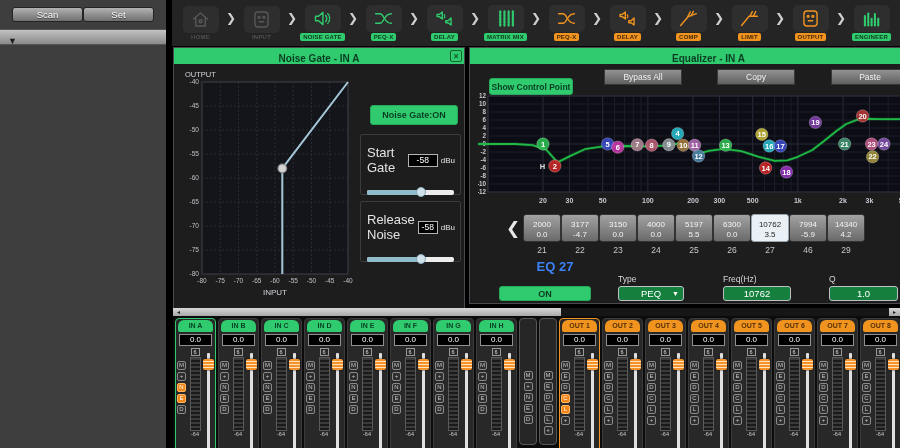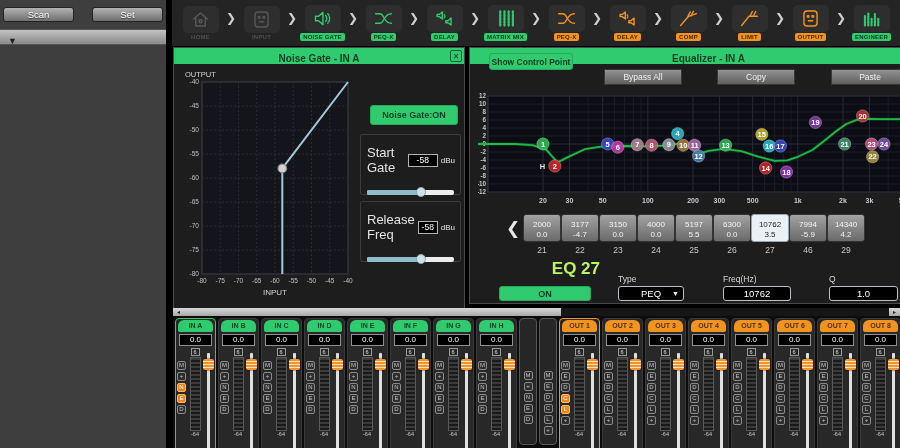--- a/index.html
+++ b/index.html
@@ -2,21 +2,21 @@
 <html><head>
 <meta charset="utf-8">
 <style>
   *{box-sizing:border-box;margin:0;padding:0;font-family:"Liberation Sans",sans-serif}
   html,body{background:#000}
   .app{position:relative;width:900px;height:448px;background:#000;overflow:hidden}
 
   
   .sidebar{position:absolute;left:0;top:0;width:166px;height:448px;background:#3e3e3e}
   .sb-header{height:22px;background:#2e2e2e;color:#d8d8d8;font-size:10.5px;line-height:22px;text-align:center}
-  .sb-btnrow{display:flex;justify-content:space-between;padding:7px 3px 0}
+  .sb-btnrow{display:flex;justify-content:center;padding:7px 3px 0}
   .sb-btn{width:71px;height:15px;background:linear-gradient(#b2b2b2,#6f6f6f);border:1px solid #232323;border-radius:3px;color:#fff;font-size:9.5px;line-height:12px;text-shadow:0 1px 1px #333}
   .sb-drop{margin-top:7px;height:16px;background:linear-gradient(#c2c2c2,#8a8a8a);border-top:1px solid #555;border-bottom:1px solid #555;padding-left:8px}
   .sb-caret{color:#1e1e1e;font-size:9px;line-height:16px}
 
   
   .topnav{position:absolute;left:172px;top:0;width:728px;height:46px;background:#242424;display:flex;align-items:center;justify-content:space-between;padding:0 5px}
   .nav-item{display:flex;flex-direction:column;align-items:center;width:47px;cursor:pointer}
   .nav-ic{width:36px;height:27px;border-radius:5px;background:#2e2e2e;display:flex;align-items:center;justify-content:center}
   .nav-ic svg{width:21px;height:21px}
   .st-inactive .nav-ic{color:#585858}
@@ -45,35 +45,35 @@
   .ng-row{display:flex;align-items:center;margin:10px 5px 0 6px;gap:3px}
   .ng-lab{font-size:13px;color:#e4e4e4;flex:1}
   .ng-valbox{width:30px;height:13px;background:#000;border:1px solid #b4b4b4;color:#fff;font-size:8.5px;line-height:11px;text-align:center}
   .ng-unit{font-size:8px;color:#e4e4e4}
   .slider{position:relative;margin:15px 6px 0;height:5px;background:#ededed;border-radius:2px;cursor:pointer}
   .sl-fill{position:absolute;left:0;top:0;height:100%;border-radius:2px;background:#8fbccb}
   .sl-thumb{position:absolute;top:-3px;width:10px;height:10px;border-radius:50%;background:#cfe2ea;border:1px solid #8aa8b5}
 
   
   .eq-panel{left:469px;top:47px;width:478px;height:257px;border-right:none}
-  .eq-scp{position:absolute;left:19px;top:5px;width:84px;height:17px;font-size:8.5px}
+  .eq-scp{position:absolute;left:19px;top:30px;width:84px;height:17px;font-size:8.5px}
   .gb{position:absolute;top:21px;width:78px;height:16px}
   .gb1{left:134px}.gb2{left:247px}.gb3{left:361px}
   .eq-graph{position:absolute;left:8px;top:45px}
   .band-prev{position:absolute;left:36px;top:170px;color:#e8e8e8;font-size:17px;cursor:pointer}
   .bands{position:absolute;left:53px;top:166px;display:flex;gap:0}
   .band{width:38px}
   .band-btn{width:38px;height:28px;background:linear-gradient(#a2a2a2,#6a6a6a);border:1px solid #333;border-radius:3px;color:#f4f4f4;font-size:8px;line-height:1.25;text-align:center;padding-top:3px;cursor:pointer}
   .band-btn.selected{background:#e9f1f7;color:#1d1d1d;border-color:#9aa5ad}
   .band-num{text-align:center;color:#c8c8c8;font-size:8.5px;margin-top:3px}
-  .eq-name{position:absolute;left:40px;top:211px;width:90px;text-align:right;color:#bef264;font-weight:bold;font-size:17px}
+  .eq-name{position:absolute;left:40px;top:211px;width:90px;text-align:center;color:#3b82f6;font-weight:bold;font-size:13px}
   .eq-on{position:absolute;left:29px;top:238px;width:92px;height:15px;font-size:9px}
   .fld-lab{position:absolute;top:226px;color:#d8d8d8;font-size:8.5px;text-align:left}
   .tl{left:148px;width:66px}.fl{left:253px;width:68px}.ql{left:359px;width:69px}
-  .tbox{position:absolute;top:238px;height:15px;background:#000000;border:1px solid #bfbfc7;border-radius:3px;color:#fff;font-size:9.5px;line-height:13px;text-align:center}
+  .tbox{position:absolute;top:238px;height:15px;background:#15803d;border:1px solid #bfbfc7;border-radius:3px;color:#fff;font-size:9.5px;line-height:13px;text-align:center}
   .type-box{left:148px;width:66px;cursor:pointer}
   .freq-box{left:253px;width:68px}
   .q-box{left:359px;width:69px}
   .combo-caret{position:absolute;right:4px;top:0;font-size:7px;color:#fff;line-height:13px}
 
   
   .mixer{position:absolute;left:173px;top:308px;width:727px;height:140px;background:#0c0c0c;overflow:hidden}
   .hscroll{position:absolute;top:0;left:0;right:0;height:8px;background:#161616}
   .hs-thumb{position:absolute;left:11px;top:0;width:377px;height:8px;background:linear-gradient(#d8d8d8,#a8a8a8);cursor:pointer}
   .hs-arrow{position:absolute;top:0;width:11px;height:8px;font-size:5px;line-height:8px;text-align:center;color:#222;background:linear-gradient(#d8d8d8,#a8a8a8);cursor:pointer}
@@ -309,21 +309,21 @@
         <span class="ng-valbox">-58</span>
         <span class="ng-unit">dBu</span>
       </div>
       <div class="slider">
         <div class="sl-fill" style="width: 62%;"></div>
         <div class="sl-thumb" style="left: calc(62% - 5px);"></div>
       </div>
     </div>
     <div class="ng-group ng-g2">
       <div class="ng-row">
-        <span class="ng-lab">Release Freq</span>
+        <span class="ng-lab">Release Noise</span>
         <span class="ng-valbox">-58</span>
         <span class="ng-unit">dBu</span>
       </div>
       <div class="slider">
         <div class="sl-fill" style="width: 62%;"></div>
         <div class="sl-thumb" style="left: calc(62% - 5px);"></div>
       </div>
     </div>
   </section>
 

